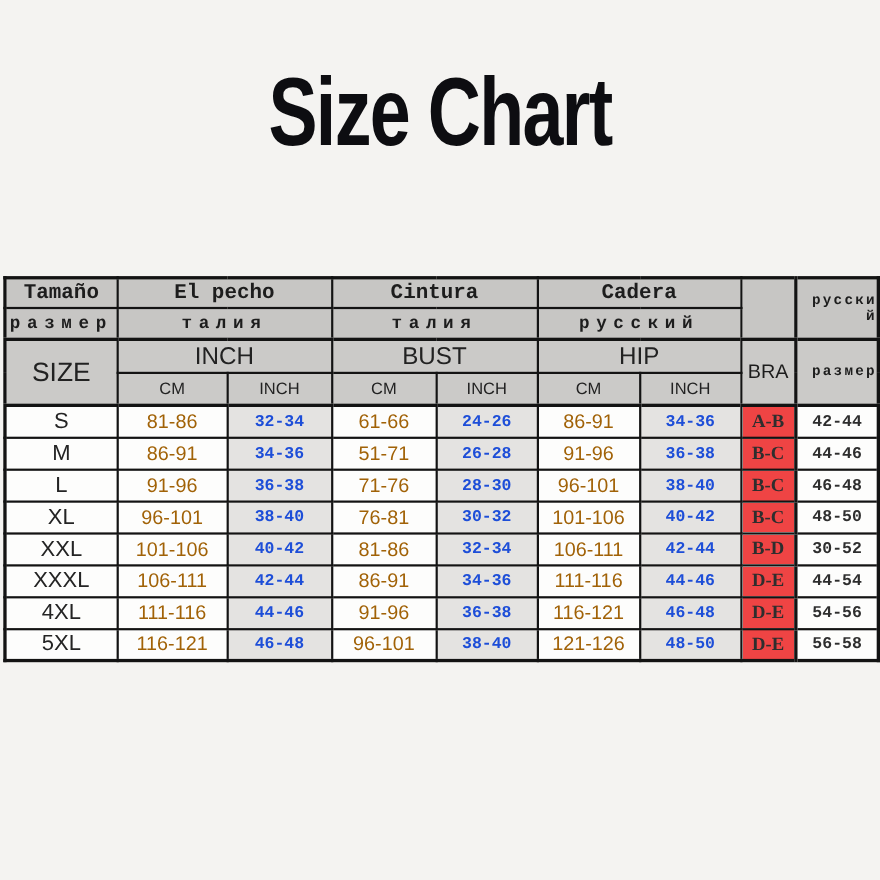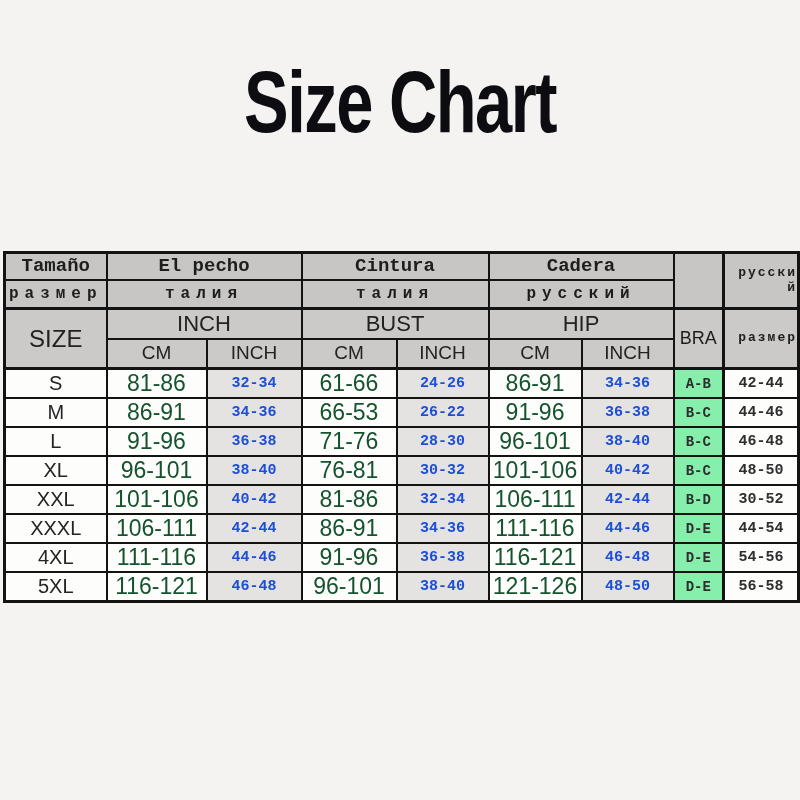--- a/index.html
+++ b/index.html
@@ -57,21 +57,21 @@
     font-family: "Liberation Mono", "DejaVu Sans Mono", monospace;
     font-weight: bold; font-size: 16px; letter-spacing: 6px; color: #1d1d1d;
   }
   .grp {
     font-family: "Liberation Sans", "DejaVu Sans", sans-serif;
     font-size: 22px; color: #222;
   }
   .size-hdr { font-size: 24px; }
   .cmhdr {
     font-family: "Liberation Sans", "DejaVu Sans", sans-serif;
-    font-size: 19px; color: #222; margin-top: 28px;
+    font-size: 15px; color: #222; margin-top: 28px;
   }
   .bra-hdr {
     font-family: "Liberation Sans", "DejaVu Sans", sans-serif;
     font-size: 18px; color: #1c1c1c;
   }
   .rus-hdr {
     font-family: "Liberation Mono", "DejaVu Sans Mono", monospace;
     font-weight: bold; font-size: 13px; letter-spacing: 2px;
     color: #1d1d1d; text-align: right; padding-left: 5px;
     white-space: normal; word-break: break-all; line-height: 1.15;
@@ -88,29 +88,29 @@
   tr.r4 { height: 30px; }
 
   
   tr.data-row { height: 29px; }
   .size-cell {
     font-family: "Liberation Sans", "DejaVu Sans", sans-serif;
     font-size: 20px; color: #242424; background: #fdfdfc;
   }
   .cm-cell {
     font-family: "Liberation Sans", "DejaVu Sans", sans-serif;
-    font-size: 23px; color: #14532d; background: #fdfdfc;
+    font-size: 18px; color: #a16207; background: #fdfdfc;
   }
   .inch-cell {
     font-family: "Liberation Mono", "DejaVu Sans Mono", monospace;
     font-weight: bold; font-size: 15px; color: #1d4ed8; background: #e4e3e1;
   }
   .bra-cell {
-    font-family: Liberation Mono, monospace;
-    font-weight: bold; font-size: 14px; color: #2e2e2e; background: #86efac;
+    font-family: Liberation Serif, serif;
+    font-weight: bold; font-size: 17px; color: #2e2e2e; background: #ef4444;
   }
   .rus-cell {
     font-family: "Liberation Mono", "DejaVu Sans Mono", monospace;
     font-weight: bold; font-size: 15px; color: #2e2e2e; background: #fdfdfc;
   }
 </style>
 </head>
 <body>
 
 <div class="page">
@@ -168,22 +168,22 @@
     <td class="inch-cell">24-26</td>
     <td class="cm-cell">86-91</td>
     <td class="inch-cell">34-36</td>
     <td class="bra-cell">A-B</td>
     <td class="rus-cell col-rus">42-44</td>
   </tr>
         <tr class="data-row">
     <td class="size-cell">M</td>
     <td class="cm-cell">86-91</td>
     <td class="inch-cell">34-36</td>
-    <td class="cm-cell">66-53</td>
-    <td class="inch-cell">26-22</td>
+    <td class="cm-cell">51-71</td>
+    <td class="inch-cell">26-28</td>
     <td class="cm-cell">91-96</td>
     <td class="inch-cell">36-38</td>
     <td class="bra-cell">B-C</td>
     <td class="rus-cell col-rus">44-46</td>
   </tr>
         <tr class="data-row">
     <td class="size-cell">L</td>
     <td class="cm-cell">91-96</td>
     <td class="inch-cell">36-38</td>
     <td class="cm-cell">71-76</td>

